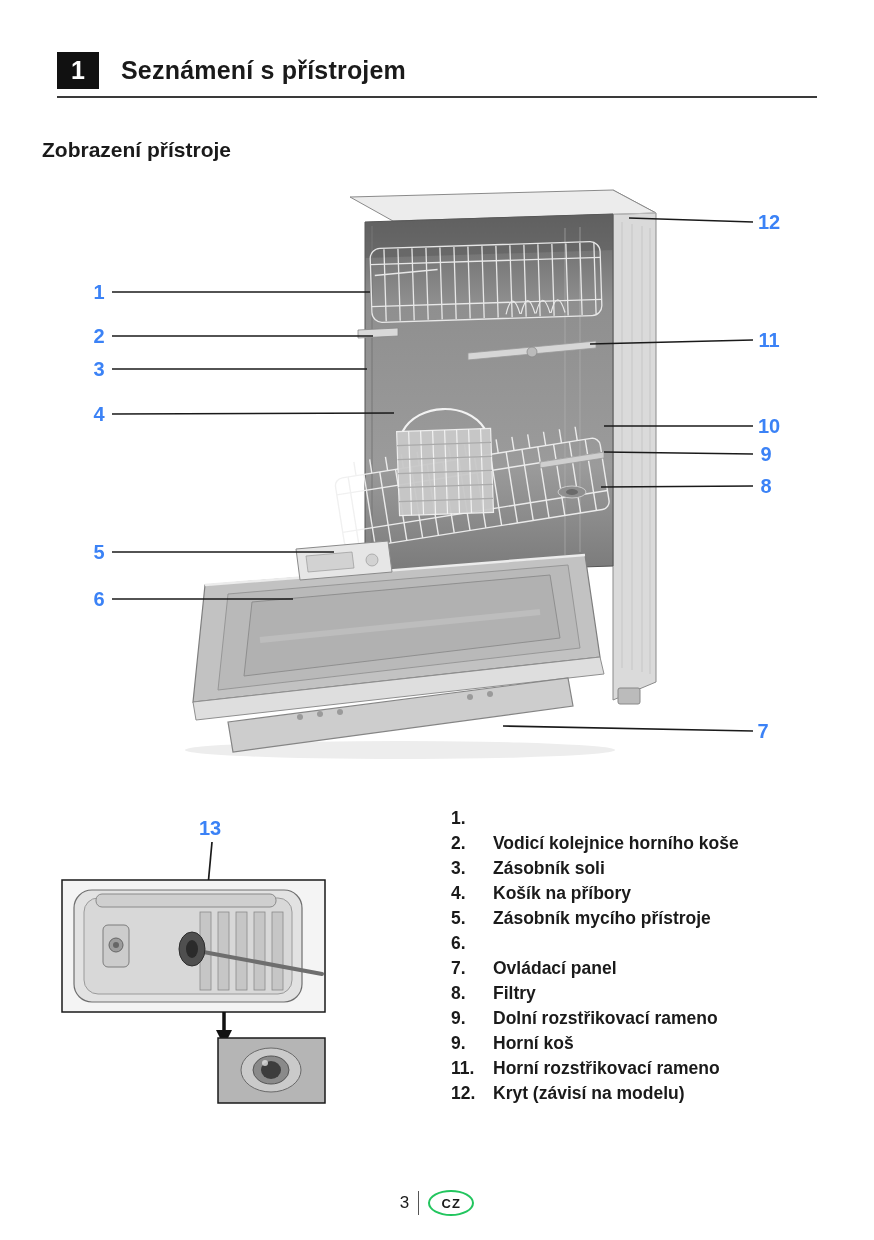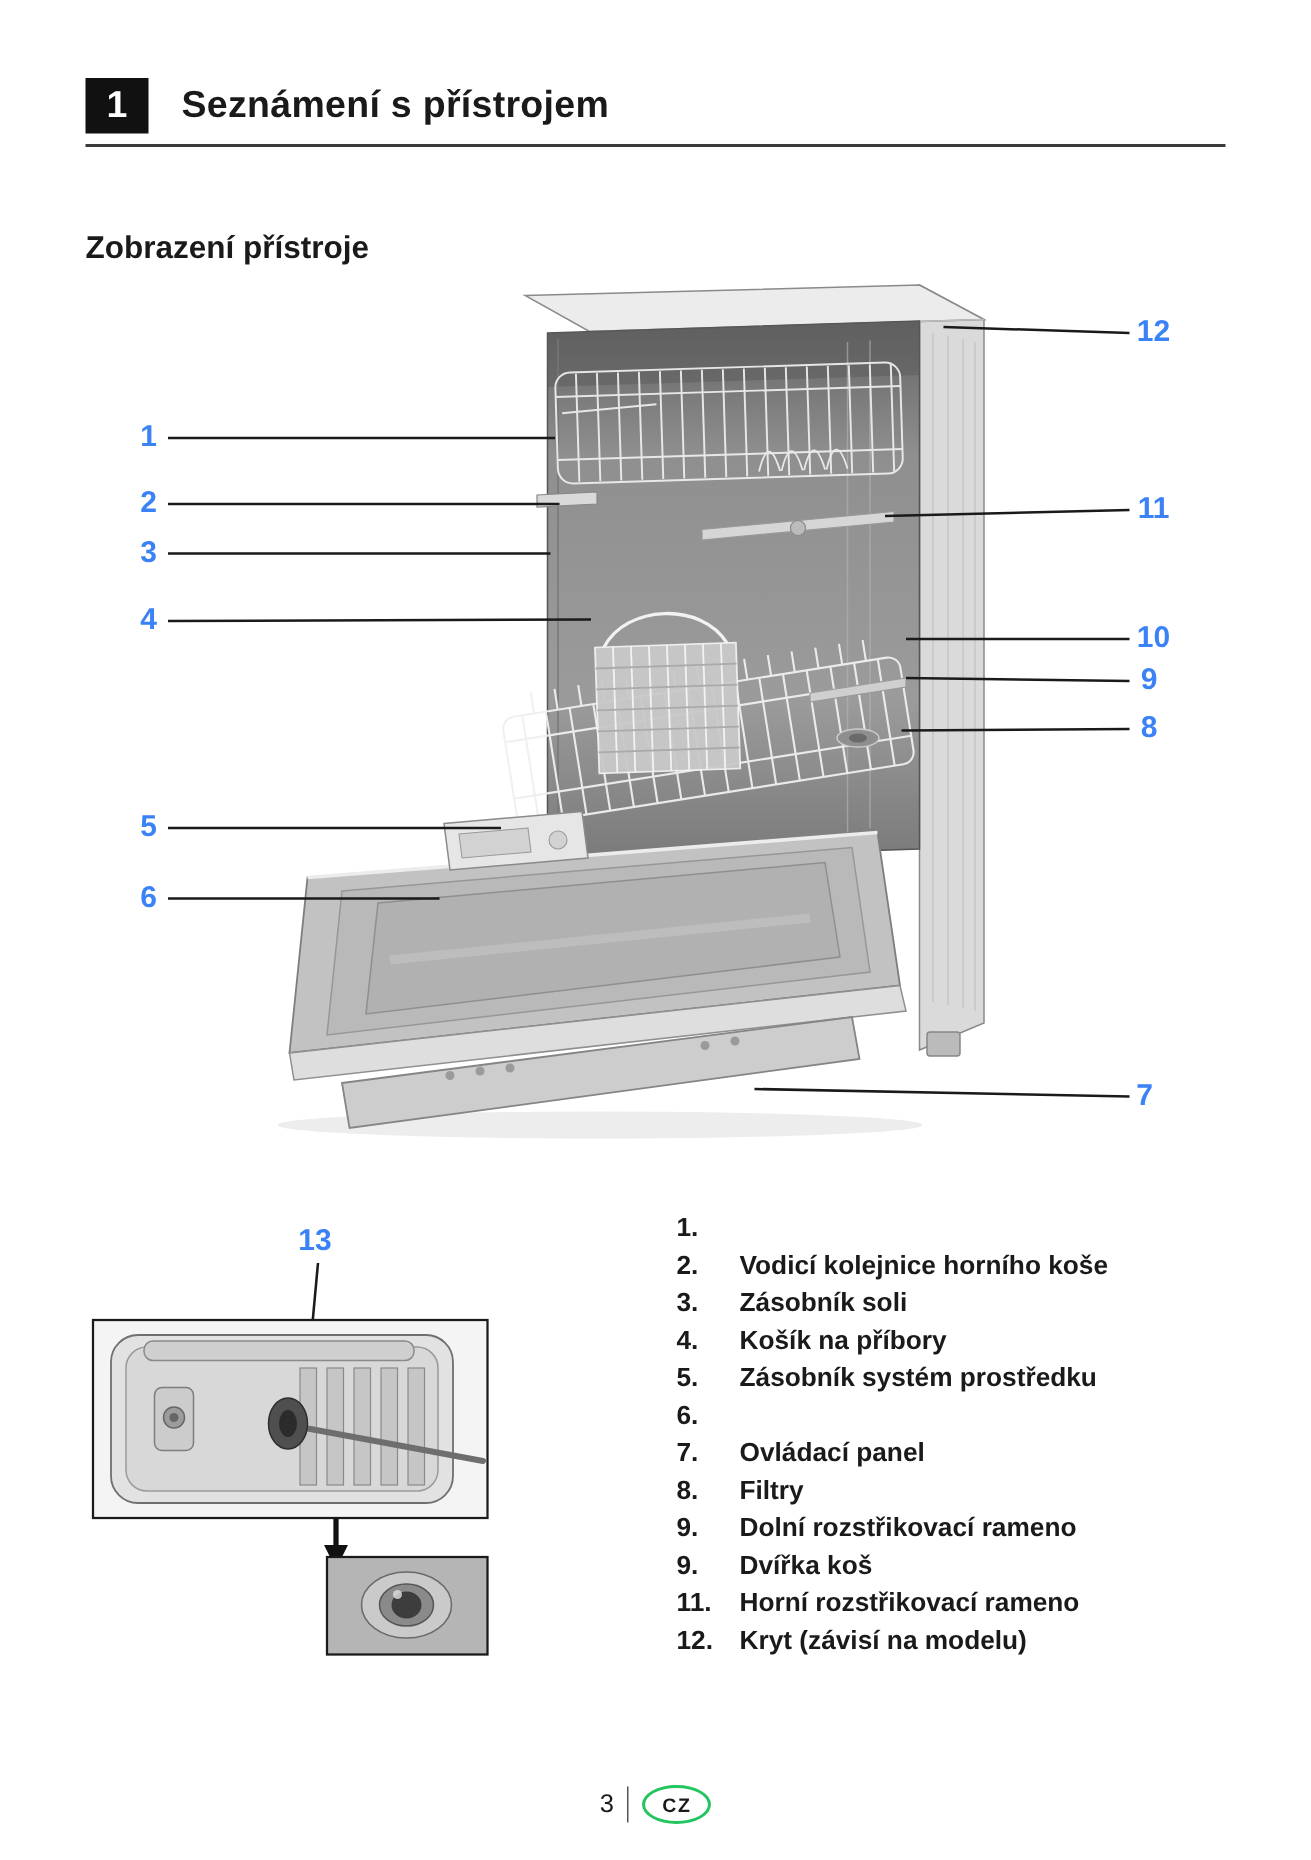--- a/index.html
+++ b/index.html
@@ -7,21 +7,21 @@
     position:relative; width:874px; height:1240px; background:#ffffff;
     font-family:"Liberation Sans", sans-serif; color:#1a1a1a; overflow:hidden;
   }
   .section-header { position:absolute; left:57px; top:52px; display:flex; align-items:center; gap:22px; }
   .section-num {
     width:42px; height:37px; background:#111; color:#fff; font-weight:bold; font-size:25px;
     display:flex; align-items:center; justify-content:center;
   }
   .section-title { font-size:25px; font-weight:bold; letter-spacing:0.2px; }
   .header-rule { position:absolute; left:57px; top:96px; width:760px; height:2px; background:#3a3a3a; }
-  .subsection-title { position:absolute; left:57px; top:138px; font-size:21px; font-weight:bold;margin-top:16px; }
+  .subsection-title { position:absolute; left:42px; top:138px; font-size:21px; font-weight:bold; }
   .diagram-svg { position:absolute; left:0; top:0; }
   .callout {
     position:absolute; transform:translate(-50%,-50%);
     font-size:20px; font-weight:bold; color:#3b82f6; white-space:nowrap;
   }
   .parts-list { position:absolute; left:451px; top:806px; width:366px; }
   .part-row { display:flex; font-size:17.5px; font-weight:bold; line-height:25px; }
   .part-num { width:42px; flex:none; }
   .part-label { flex:1; }
   .footer { position:absolute; left:0; top:1190px; width:874px; display:flex; justify-content:center; align-items:center; gap:9px; }
@@ -200,40 +200,40 @@
     <div class="part-row">
       <span class="part-num">3.</span>
       <span class="part-label">Zásobník soli</span>
     </div>
     <div class="part-row">
       <span class="part-num">4.</span>
       <span class="part-label">Košík na příbory</span>
     </div>
     <div class="part-row">
       <span class="part-num">5.</span>
-      <span class="part-label">Zásobník systém prostředku</span>
+      <span class="part-label">Zásobník mycího přístroje</span>
     </div>
     <div class="part-row">
       <span class="part-num">6.</span>
     </div>
     <div class="part-row">
       <span class="part-num">7.</span>
       <span class="part-label">Ovládací panel</span>
     </div>
     <div class="part-row">
       <span class="part-num">8.</span>
       <span class="part-label">Filtry</span>
     </div>
     <div class="part-row">
       <span class="part-num">9.</span>
       <span class="part-label">Dolní rozstřikovací rameno</span>
     </div>
     <div class="part-row">
       <span class="part-num">9.</span>
-      <span class="part-label">Dvířka koš</span>
+      <span class="part-label">Horní koš</span>
     </div>
     <div class="part-row">
       <span class="part-num">11.</span>
       <span class="part-label">Horní rozstřikovací rameno</span>
     </div>
     <div class="part-row">
       <span class="part-num">12.</span>
       <span class="part-label">Kryt (závisí na modelu)</span>
     </div>
   </div>

